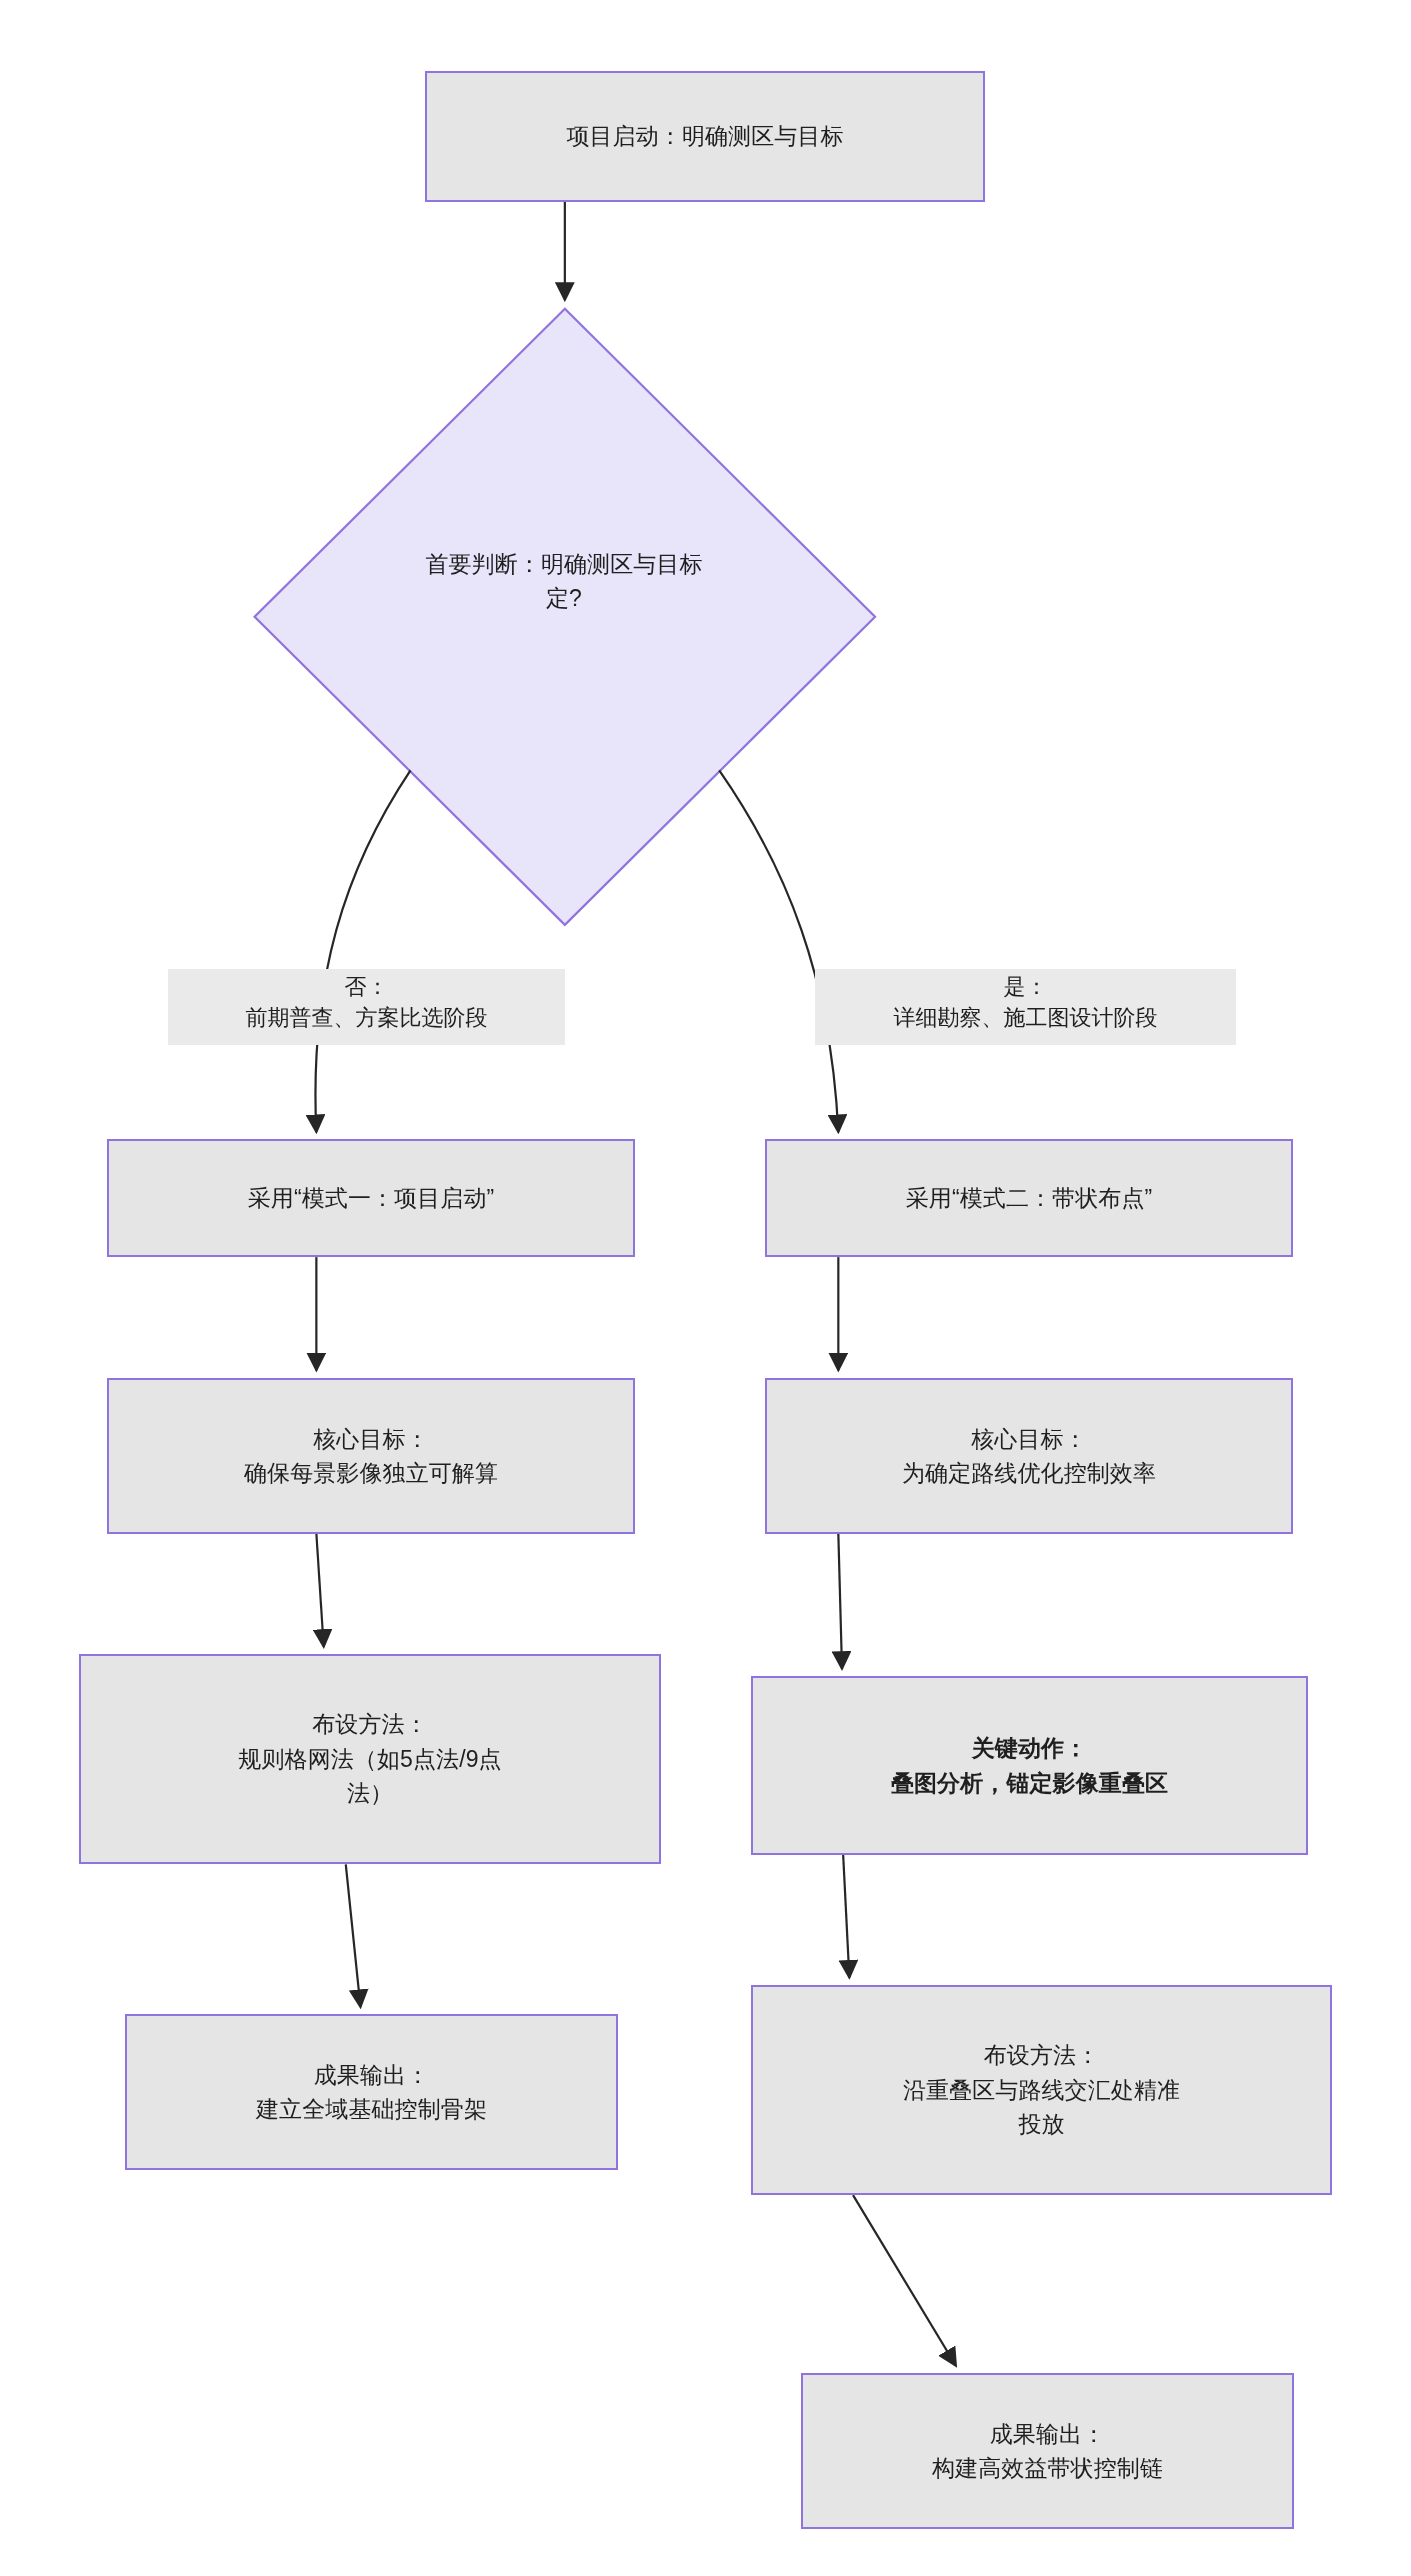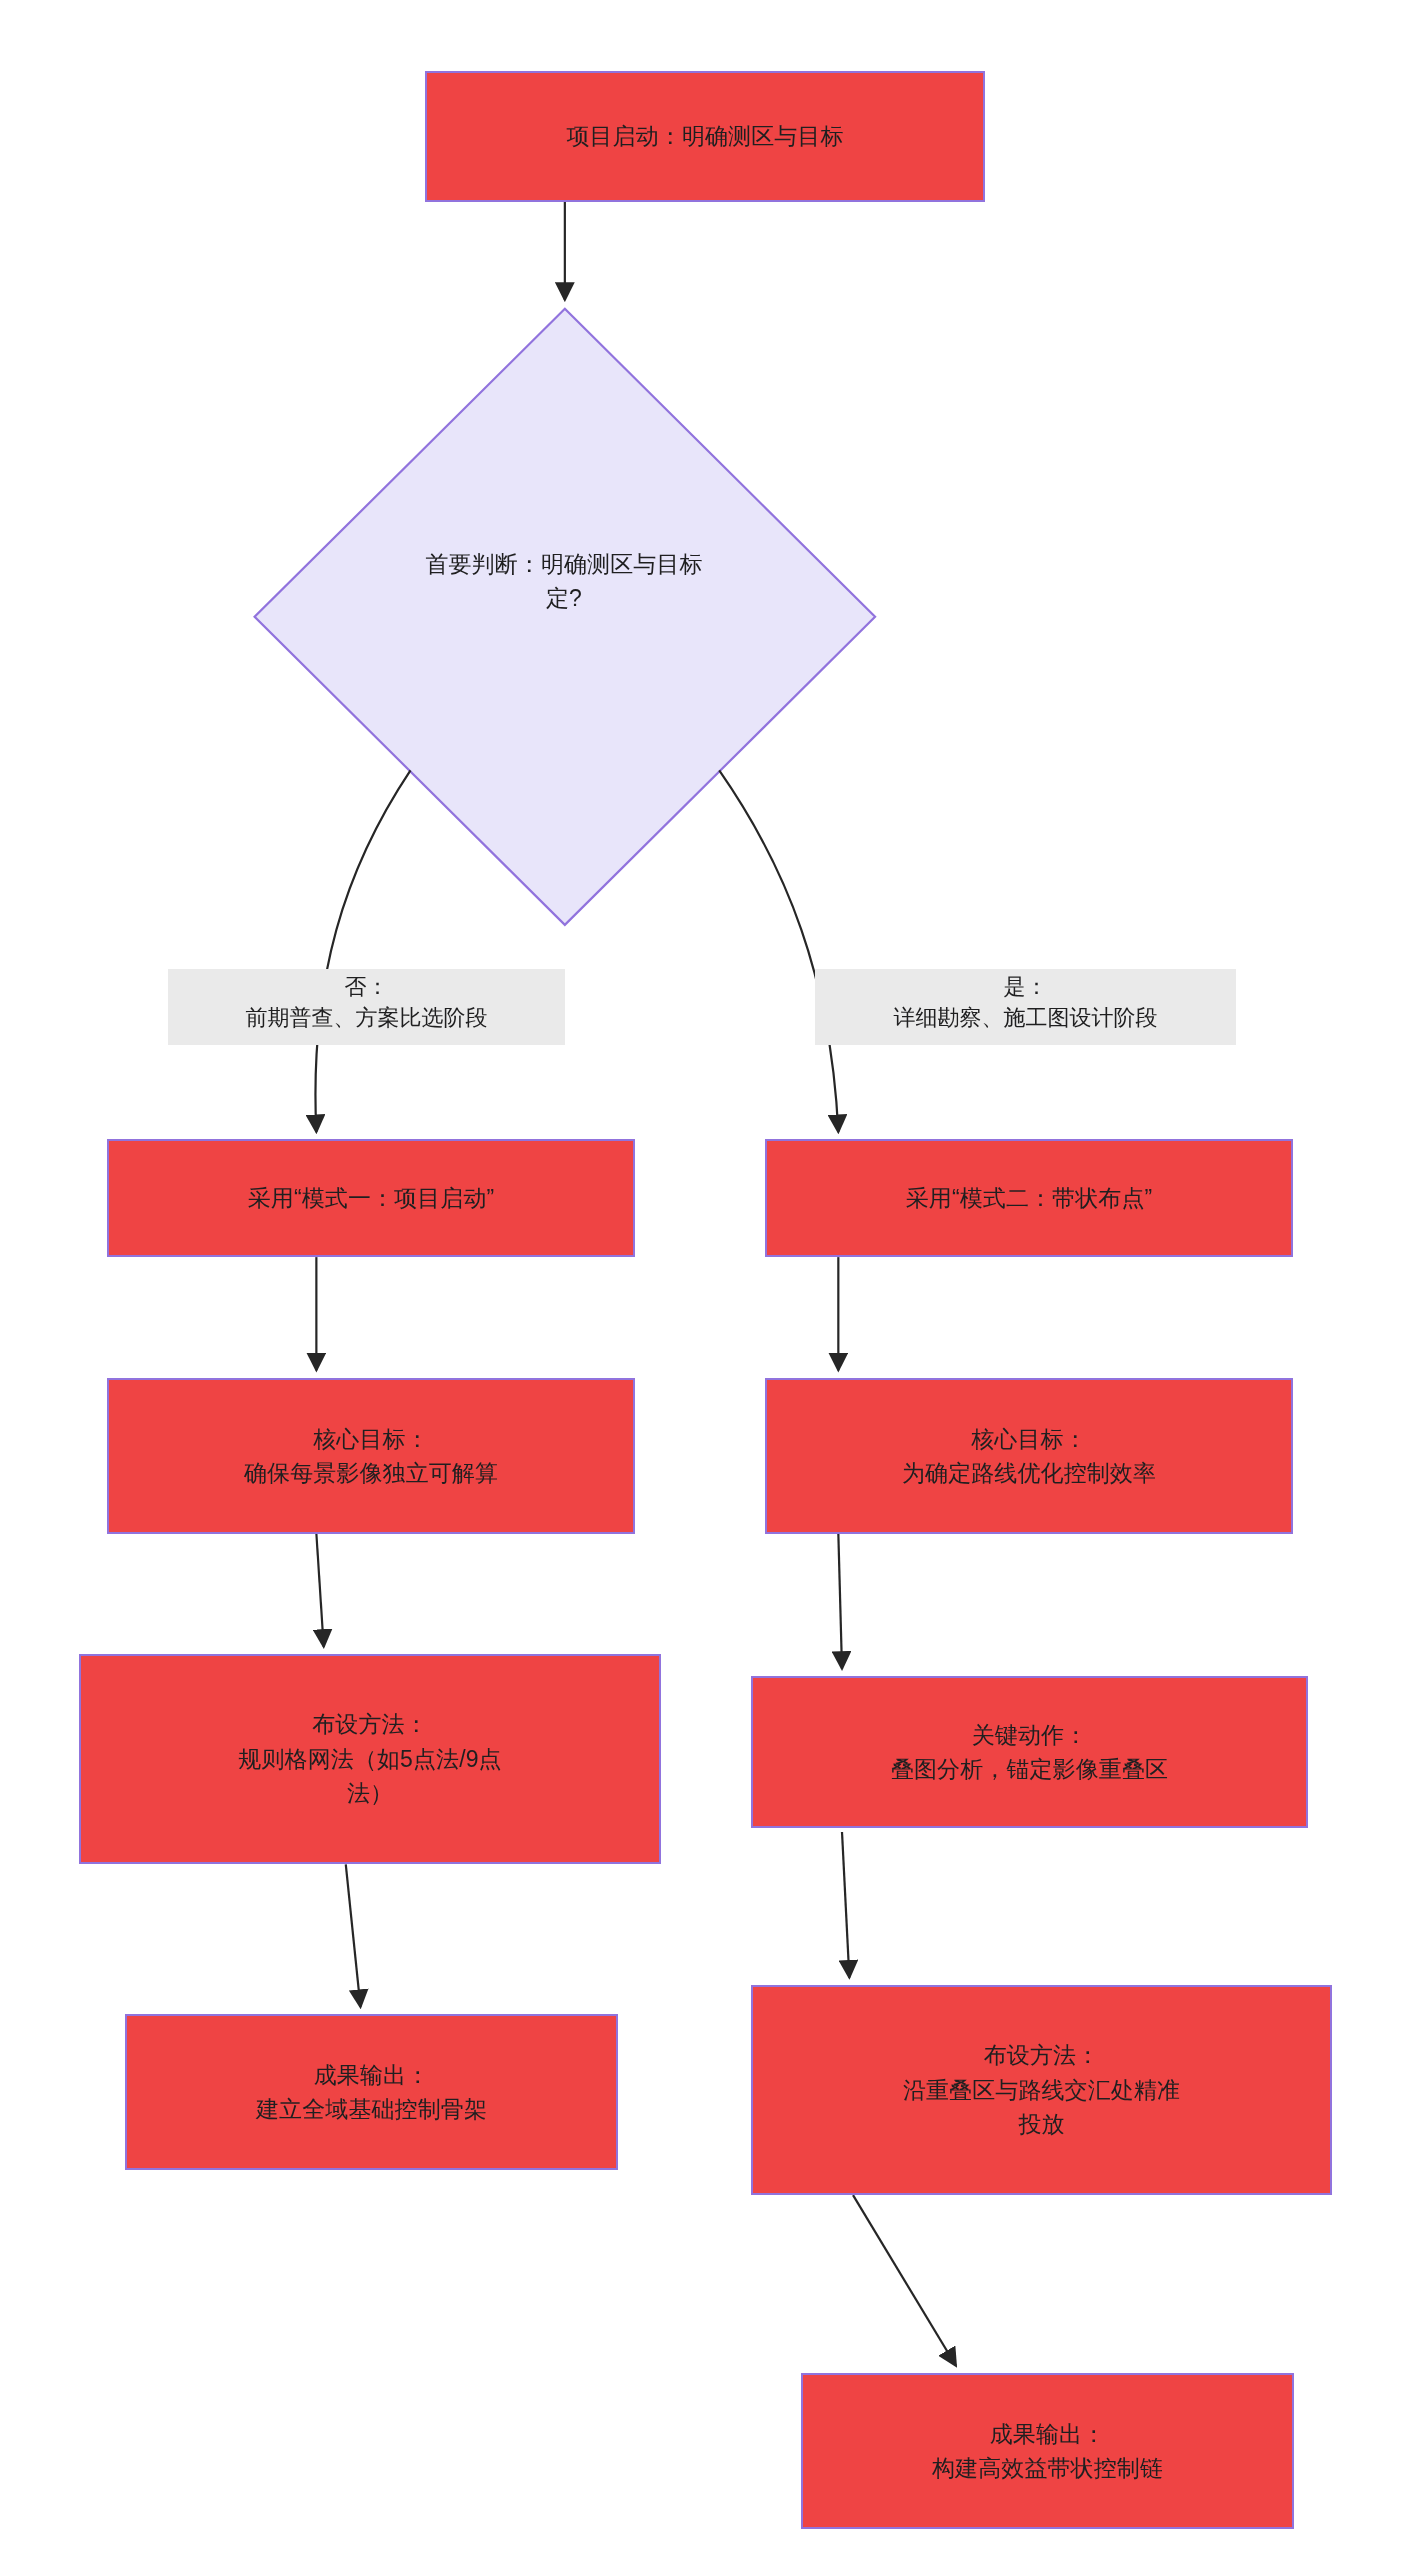--- a/index.html
+++ b/index.html
@@ -20,21 +20,21 @@
   #flow-svg {
     position: absolute;
     top: 0;
     left: 0;
     width: 1412px;
     height: 2576px;
   }
   .node-box {
     position: absolute;
     box-sizing: border-box;
-    background: #ef4444;
+    background: #e5e5e5;
     border: 2.2px solid #9173dd;
     display: flex;
     align-items: center;
     justify-content: center;
     text-align: center;
   }
   .node-text {
     font-size: 23px;
     line-height: 1.5;
     color: #1f1f20;
@@ -131,21 +131,21 @@
 
   <div class="node-box" style="left:765px; top:1139px; width:528px; height:118px;">
     <span class="node-text">采用“模式二：带状布点”</span>
   </div>
 
   <div class="node-box" style="left:765px; top:1378px; width:528px; height:156px;">
     <span class="node-text">核心目标：
 为确定路线优化控制效率</span>
   </div>
 
-  <div class="node-box" style="left:751px; top:1676px; width:557px; height:152px;">
+  <div class="node-box" style="left:751px; top:1676px; width:557px; height:179px;font-weight:bold;">
     <span class="node-text">关键动作：
 叠图分析，锚定影像重叠区</span>
   </div>
 
   <div class="node-box" style="left:751px; top:1985px; width:581px; height:210px;">
     <span class="node-text">布设方法：
 沿重叠区与路线交汇处精准
 投放</span>
   </div>
 

